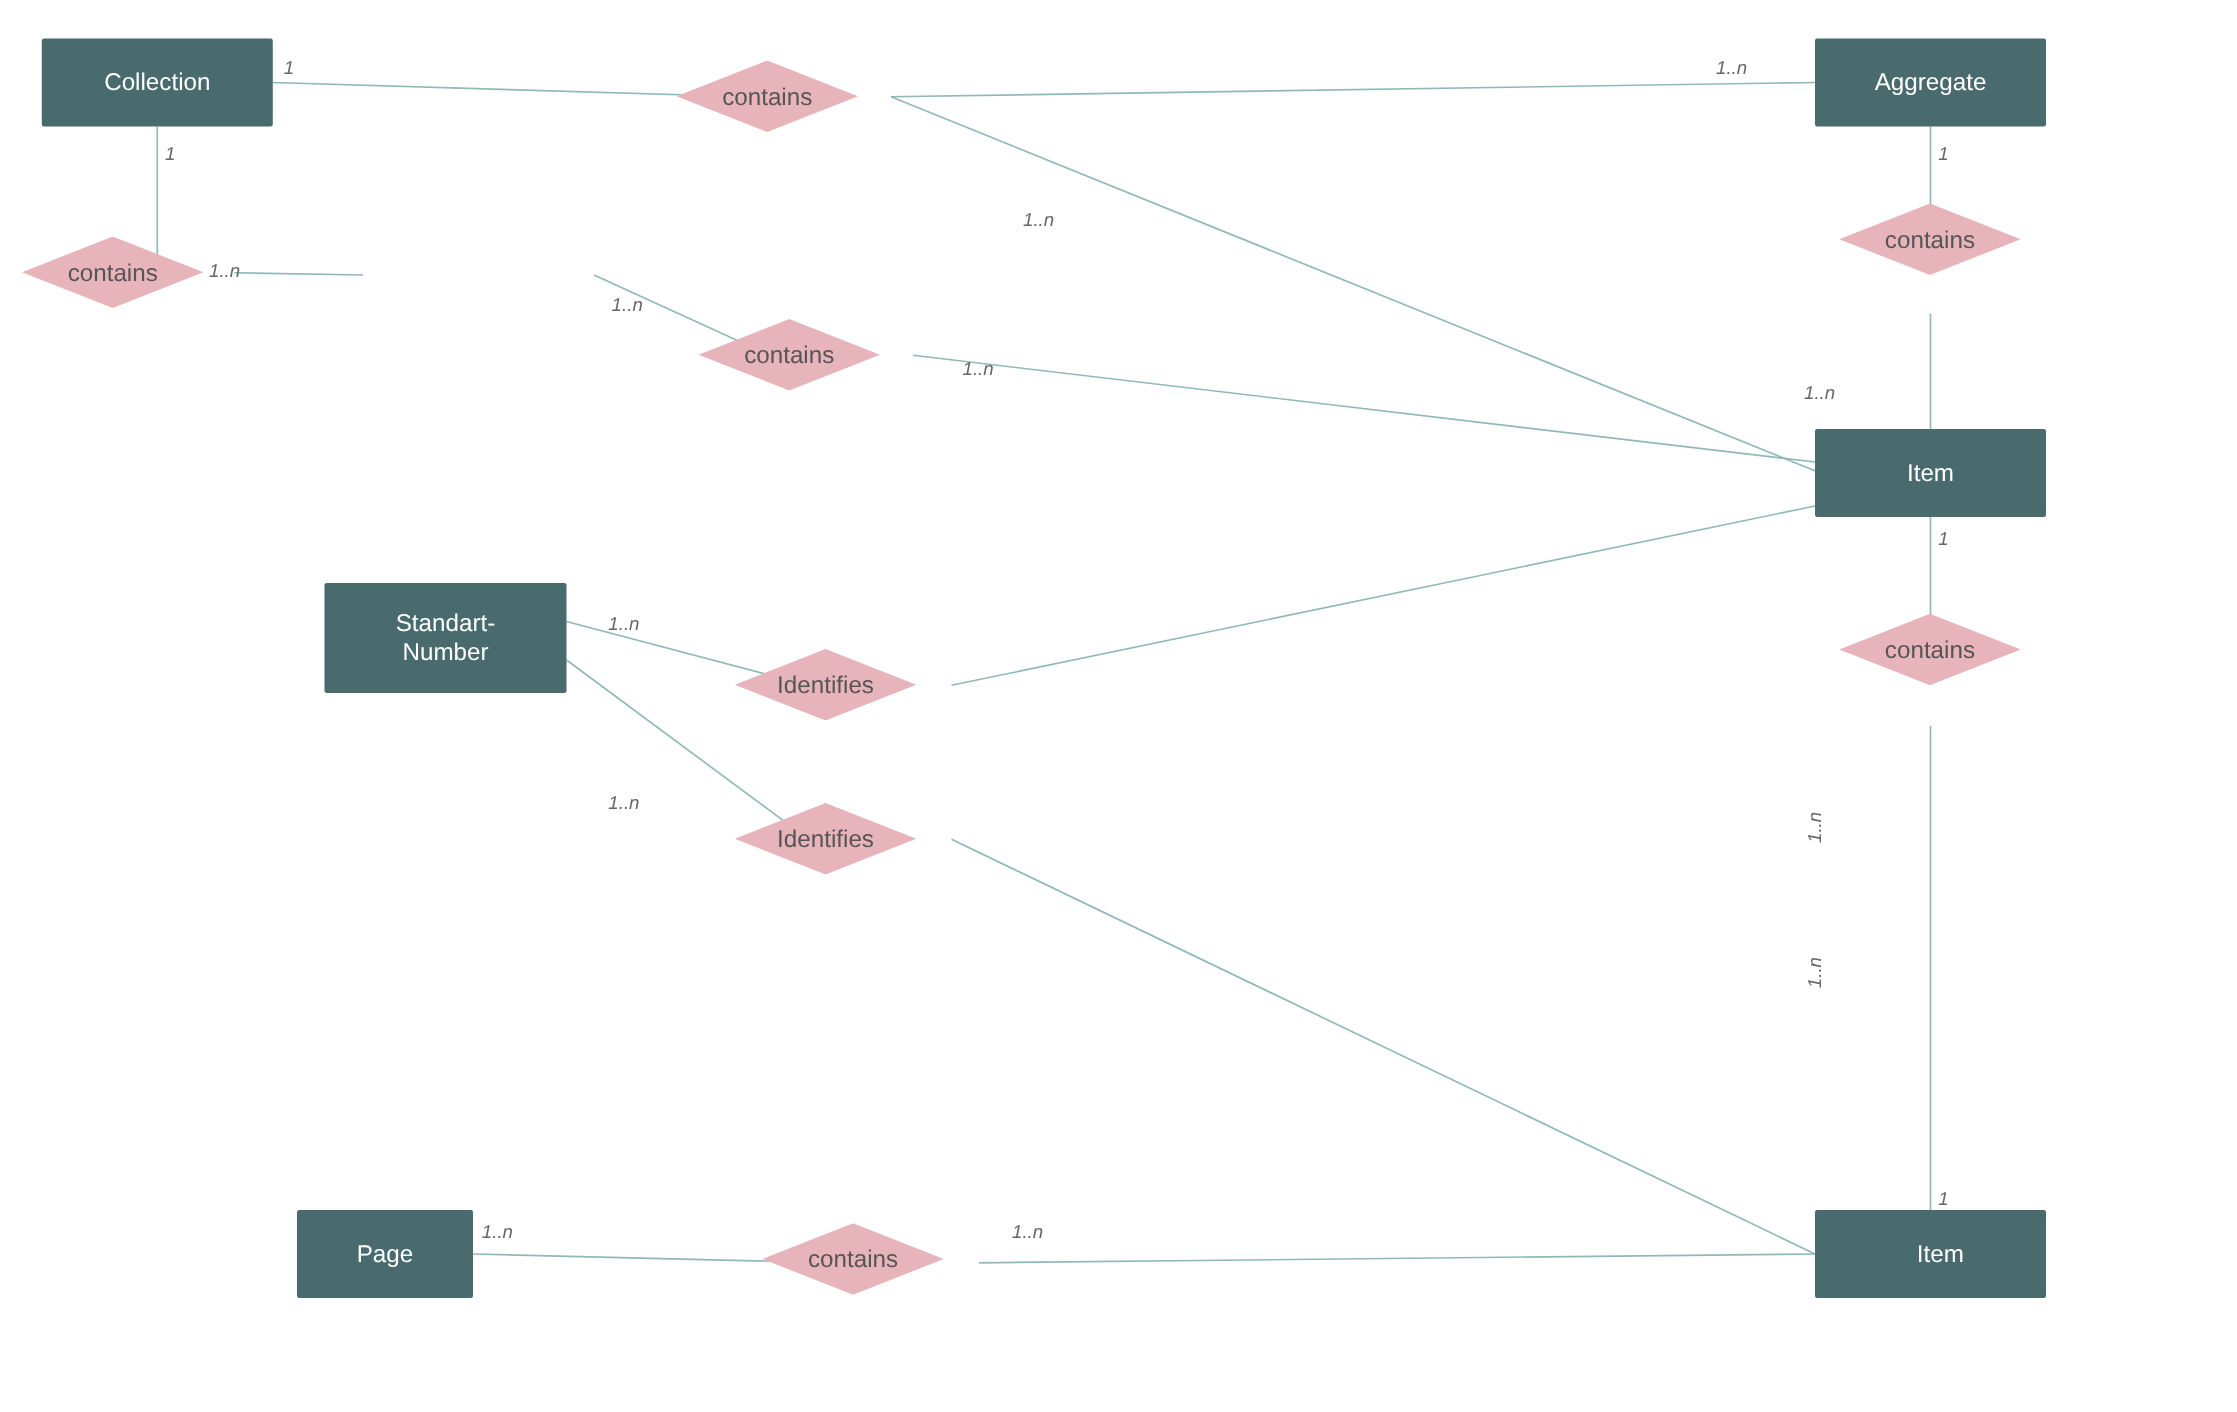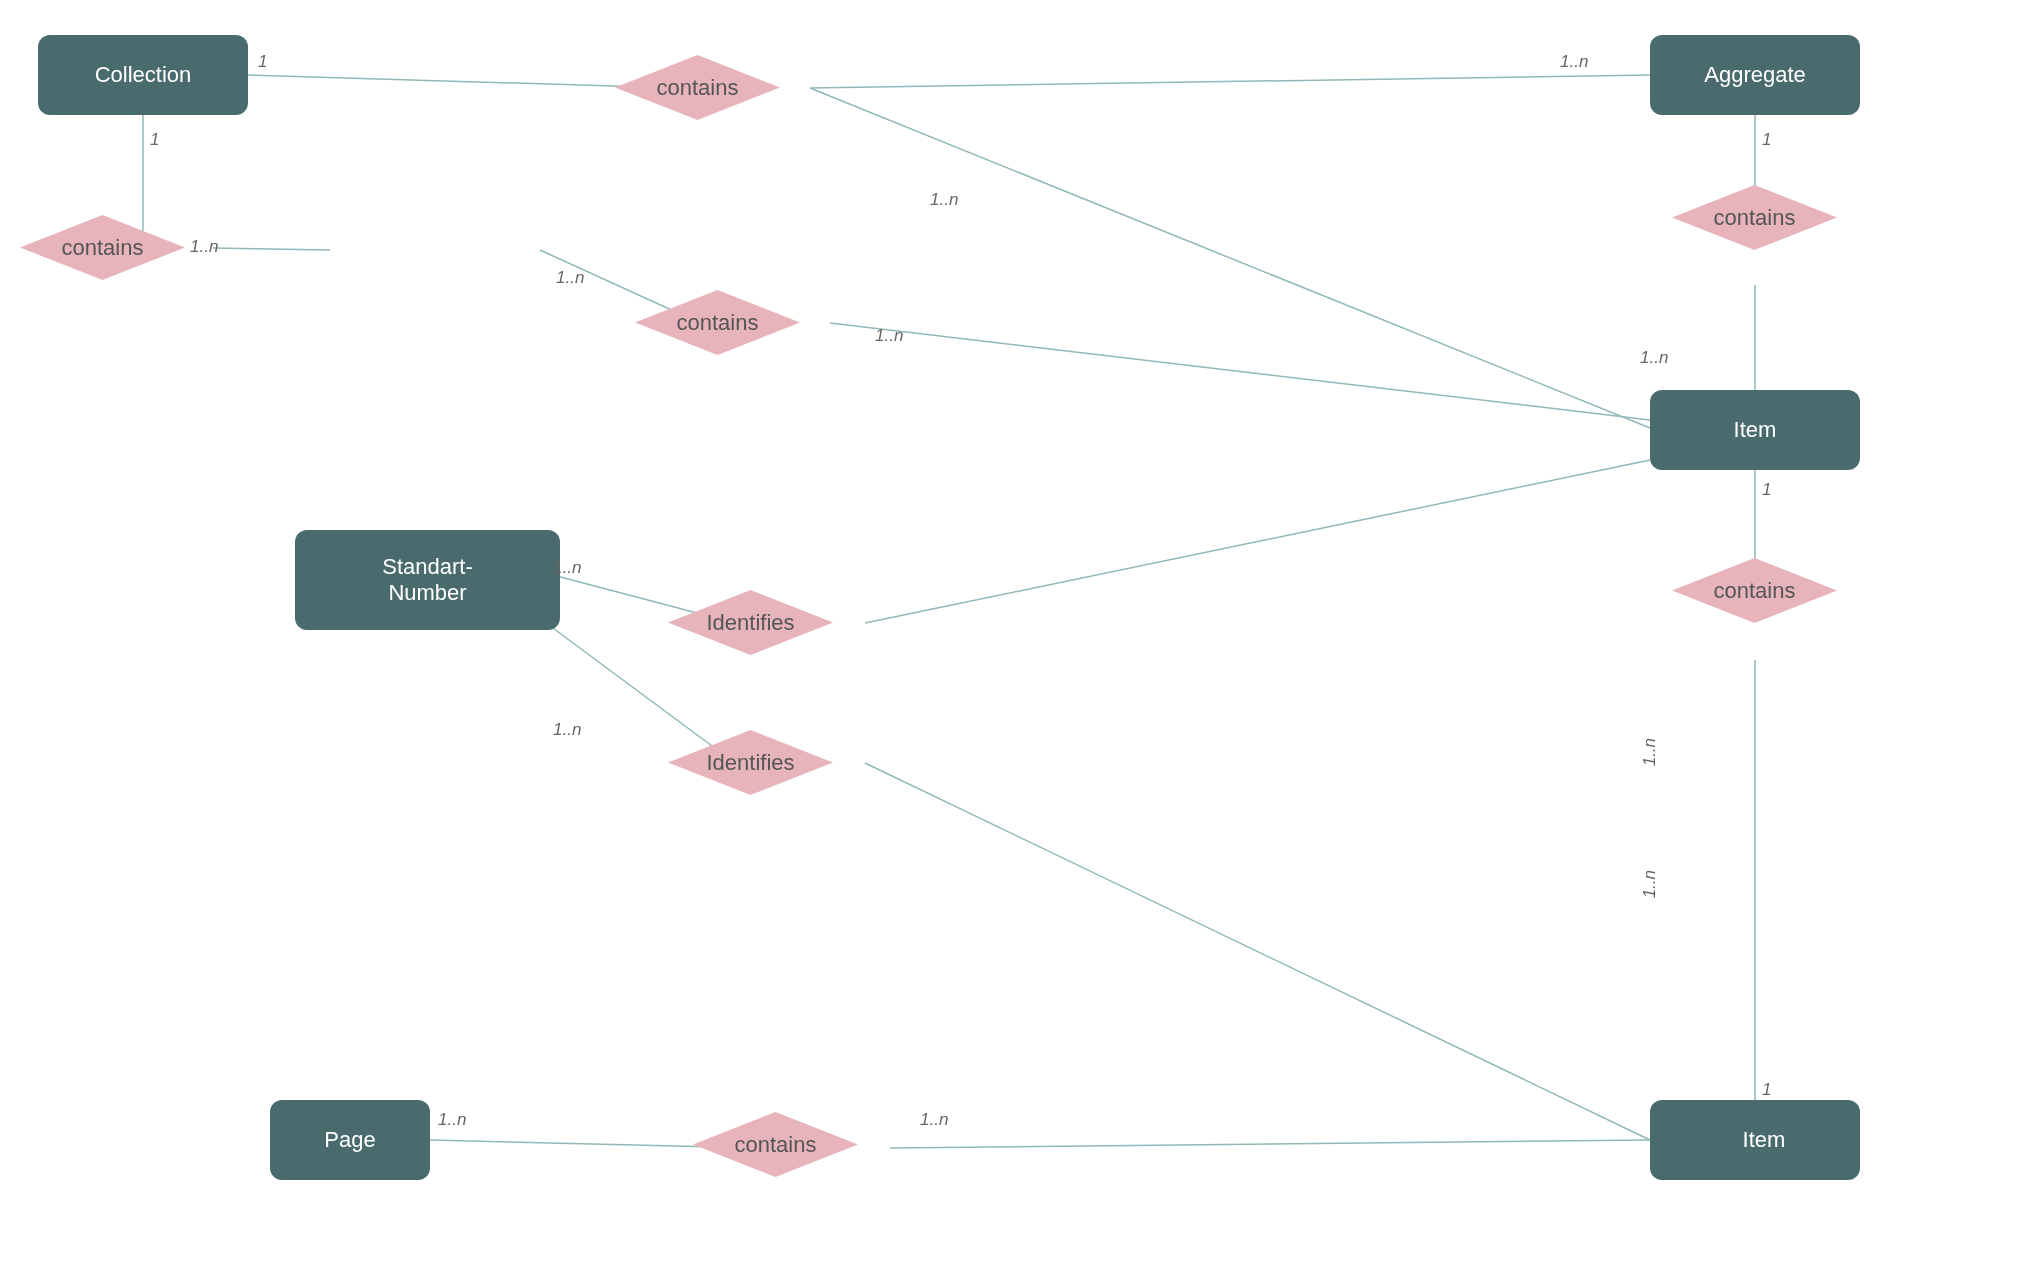--- a/index.html
+++ b/index.html
@@ -27,21 +27,21 @@
       position: absolute;
       background: #4a6b6e;
       color: #ffffff;
       font-size: 22px;
       font-weight: 500;
       display: flex;
       align-items: center;
       justify-content: center;
       text-align: center;
       padding: 10px 16px;
-      border-radius: 12px;
+      border-radius: 2px;
     }
     .diamond {
       position: absolute;
       display: flex;
       align-items: center;
       justify-content: center;
     }
     .diamond-shape {
       background: #e8b4bc;
       width: 130px;
@@ -121,21 +121,21 @@
 
   <div class="entity" style="left:1650px; top:35px; width:210px; height:80px;">
     <span>Aggregate</span>
   </div>
 
 
   <div class="entity" style="left:1650px; top:390px; width:210px; height:80px;">
     <span>Item</span>
   </div>
 
-  <div class="entity" style="left:295px; top:530px; width:265px; height:100px; white-space: pre-line;">
+  <div class="entity" style="left:295px; top:530px; width:220px; height:100px; white-space: pre-line;">
     <span>Standart-<br>Number</span>
   </div>
 
   <div class="entity" style="left:270px; top:1100px; width:160px; height:80px;">
     <span>Page</span>
   </div>
 
   <div class="entity" style="left:1650px; top:1100px; width:210px; height:80px;padding-left:34px;">
     <span>Item</span>
   </div>

